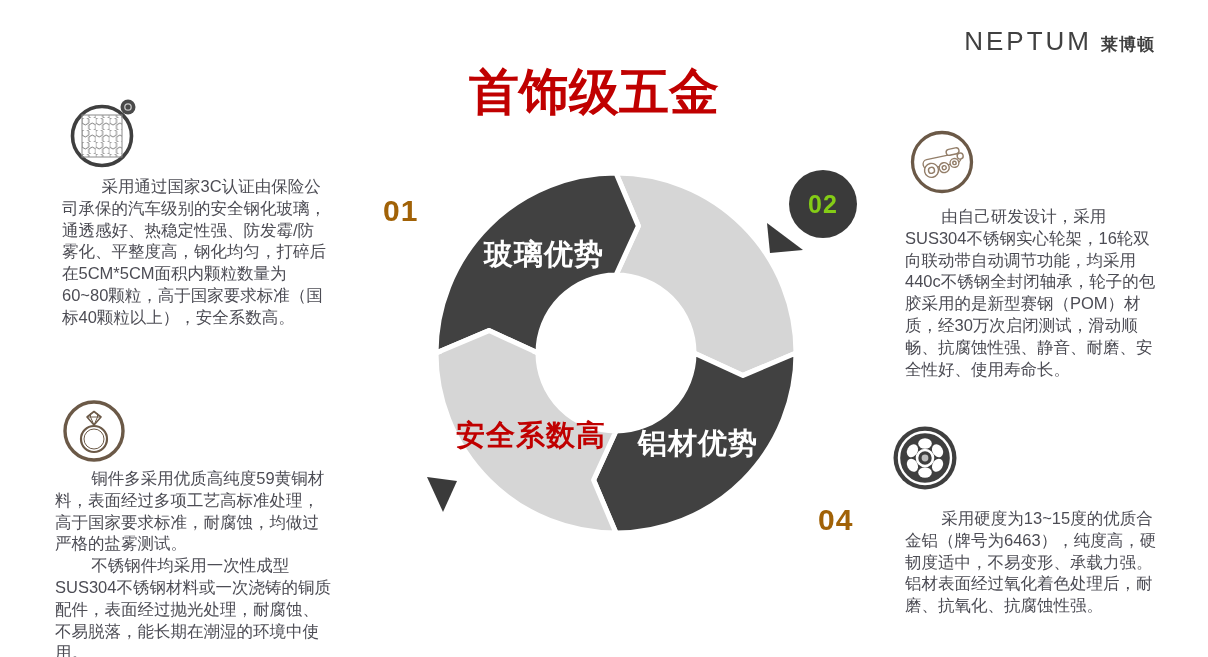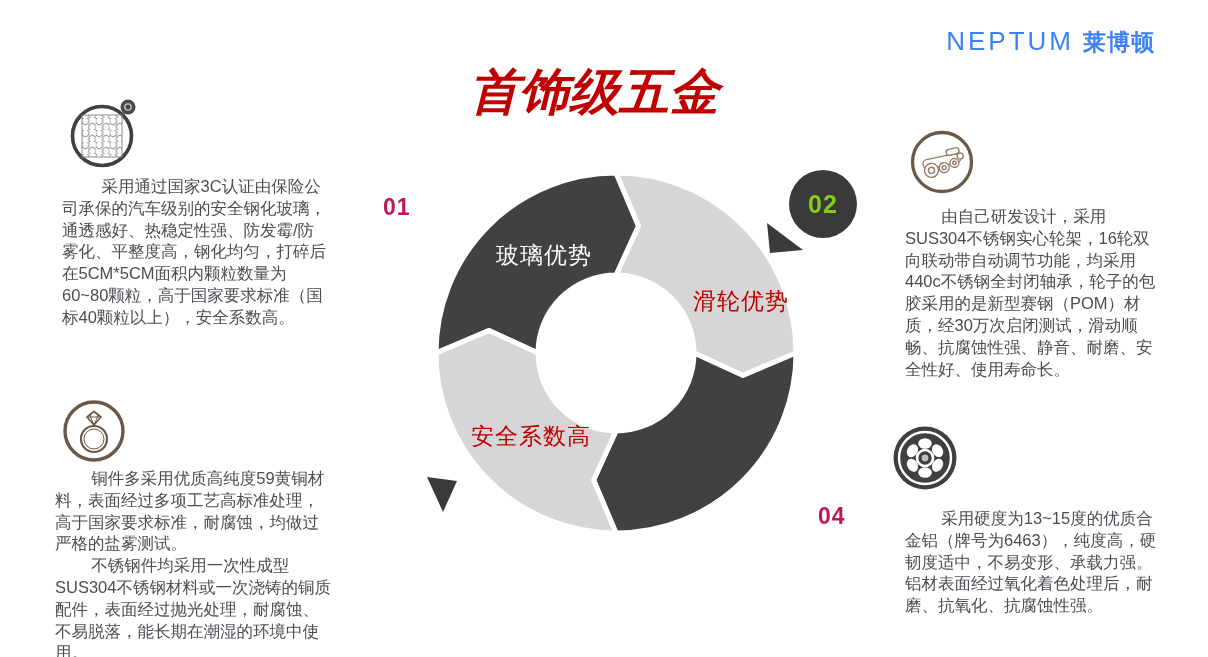--- a/index.html
+++ b/index.html
@@ -1,40 +1,40 @@
 <!DOCTYPE html>
 <html><head>
 <meta charset="utf-8">
 <style>
   html,body{margin:0;padding:0;background:#fff;}
   body{font-family:"Liberation Sans","DejaVu Sans",sans-serif;}
   .slide{position:relative;width:1208px;height:657px;background:#ffffff;overflow:hidden;margin:0 auto;}
 
   
-  .logo{position:absolute;top:26px;right:53px;display:flex;align-items:baseline;color:#3b82f6;}
+  .logo{position:absolute;top:26px;right:53px;display:flex;align-items:baseline;color:#404040;}
   .logo .en{font-size:26px;font-weight:400;letter-spacing:3px;}
-  .logo .zh{font-size:23px;font-weight:600;margin-left:9px;letter-spacing:1px;}
+  .logo .zh{font-size:17px;font-weight:600;margin-left:9px;letter-spacing:1px;}
 
   
   .title{position:absolute;top:64px;left:0;width:1188px;text-align:center;
-         font-size:50px;font-weight:bold;color:#c00000;line-height:1.15;font-style:italic;}
+         font-size:50px;font-weight:bold;color:#c00000;line-height:1.15;}
 
   
   .blk{position:absolute;color:#4c4c54;font-size:16.5px;line-height:21.8px;text-align:left;}
   .blk p{margin:0;text-indent:2.2em;}
   .blk.first-indent p{text-indent:2.4em;}
 
   
-  .stepnum{position:absolute;font-size:23px;font-weight:bold;color:#be185d;letter-spacing:1px;}
+  .stepnum{position:absolute;font-size:30px;font-weight:bold;color:#a16207;letter-spacing:1px;}
   .stepcircle{position:absolute;width:68px;height:68px;border-radius:50%;background:#3a3a3a;
               display:flex;align-items:center;justify-content:center;
               color:#84cc16;font-size:25px;font-weight:bold;letter-spacing:1px;}
 
   
-  .seg-label{position:absolute;transform:translate(-50%,-50%);font-size:23px;font-weight:normal;
+  .seg-label{position:absolute;transform:translate(-50%,-50%);font-size:29px;font-weight:bold;
              letter-spacing:1px;white-space:nowrap;}
   .seg-label.light-txt{color:#ffffff;}
   .seg-label.red-txt{color:#c00000;}
 
   .abs{position:absolute;}
   svg{display:block;}
 </style>
 </head>
 <body>
 
@@ -124,22 +124,22 @@
     <path d="M180,0 A180,180 0 0 1 0,180 L-22.4,127 L0,78 A78,78 0 0 0 78,0 L127,22.4 Z" fill="#414141" stroke="#ffffff" stroke-width="5" stroke-linejoin="round"></path>
 
     <path d="M0,180 A180,180 0 0 1 -180,0 L-127,-22.4 L-78,0 A78,78 0 0 0 0,78 L-22.4,127 Z" fill="#d6d6d6" stroke="#ffffff" stroke-width="5" stroke-linejoin="round"></path>
 
     <path d="M-180,0 A180,180 0 0 1 0,-180 L22.4,-127 L0,-78 A78,78 0 0 0 -78,0 L-127,-22.4 Z" fill="#414141" stroke="#ffffff" stroke-width="5" stroke-linejoin="round"></path>
 
     <path d="M-78,0 L-127,-22.4 L-180,0" fill="#d6d6d6" stroke="#ffffff" stroke-width="5" stroke-linejoin="round"></path>
   </svg>
 
   <div class="seg-label light-txt" style="left:544px;top:255px;">玻璃优势</div>
-  <div class="seg-label red-txt" style="left:741px;top:301px;">滑轮优势</div>
   <div class="seg-label red-txt" style="left:531px;top:436px;">安全系数高</div>
+  <div class="seg-label light-txt" style="left:698px;top:444px;">铝材优势</div>
 
   <div class="stepnum" style="left:383px;top:194px;">01</div>
   <div class="stepcircle" style="left:789px;top:170px;">
     <span>02</span>
   </div>
   <div class="stepnum" style="left:818px;top:503px;">04</div>
 
   <svg class="abs" style="left:0;top:0;pointer-events:none;" width="1208" height="657" viewBox="0 0 1208 657">
     <polygon points="767,223 770,253 803,250" fill="#3a3a3a"></polygon>
     <polygon points="427,477 457,481 443,512" fill="#3a3a3a"></polygon>

